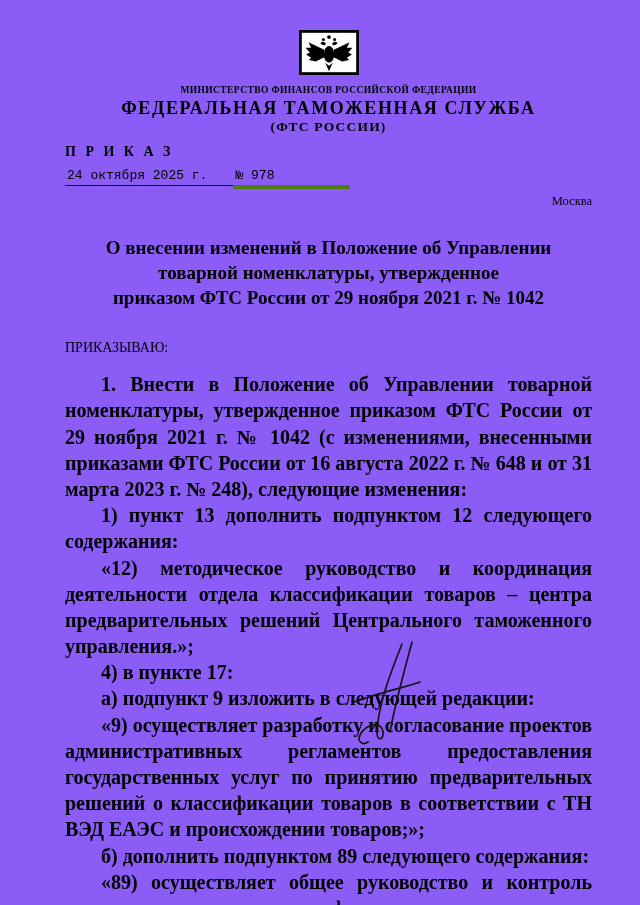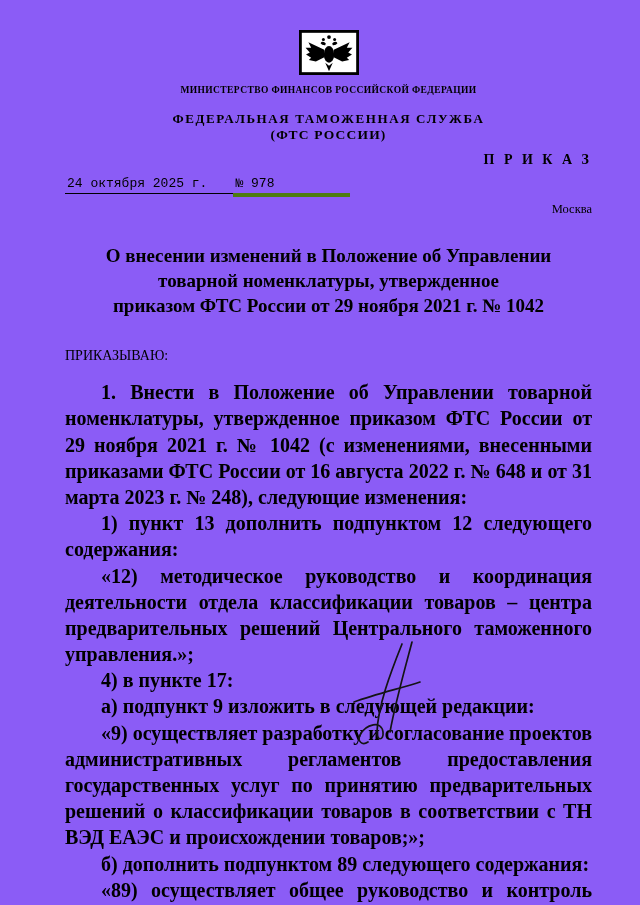--- a/index.html
+++ b/index.html
@@ -17,35 +17,35 @@
   }
   .emblem { width: 60px; margin: 0 auto; display: block; }
   .hdr-ministry {
     margin-top: 6px;
     text-align: center;
     font-weight: bold;
     font-size: 9.5px;
     letter-spacing: 0.4px;
   }
   .hdr-agency {
-    margin-top: 16px;
+    margin-top: 3px;
     text-align: center;
     font-weight: bold;
-    font-size: 13px;
+    font-size: 18px;
     letter-spacing: 1.6px;
   }
   .hdr-agency-short {
     text-align: center;
     font-weight: bold;
     font-size: 13.5px;
     letter-spacing: 1.2px;
   }
   .doc-type {
     margin-top: 9px;
-    text-align: right;
+    text-align: left;
     font-weight: bold;
     font-size: 14px;
     letter-spacing: 3px;
   }
   .date-line {
     margin-top: 8px;
     display: flex;
     justify-content: flex-start;
     align-items: baseline;
     font-family: "Liberation Mono", monospace;

